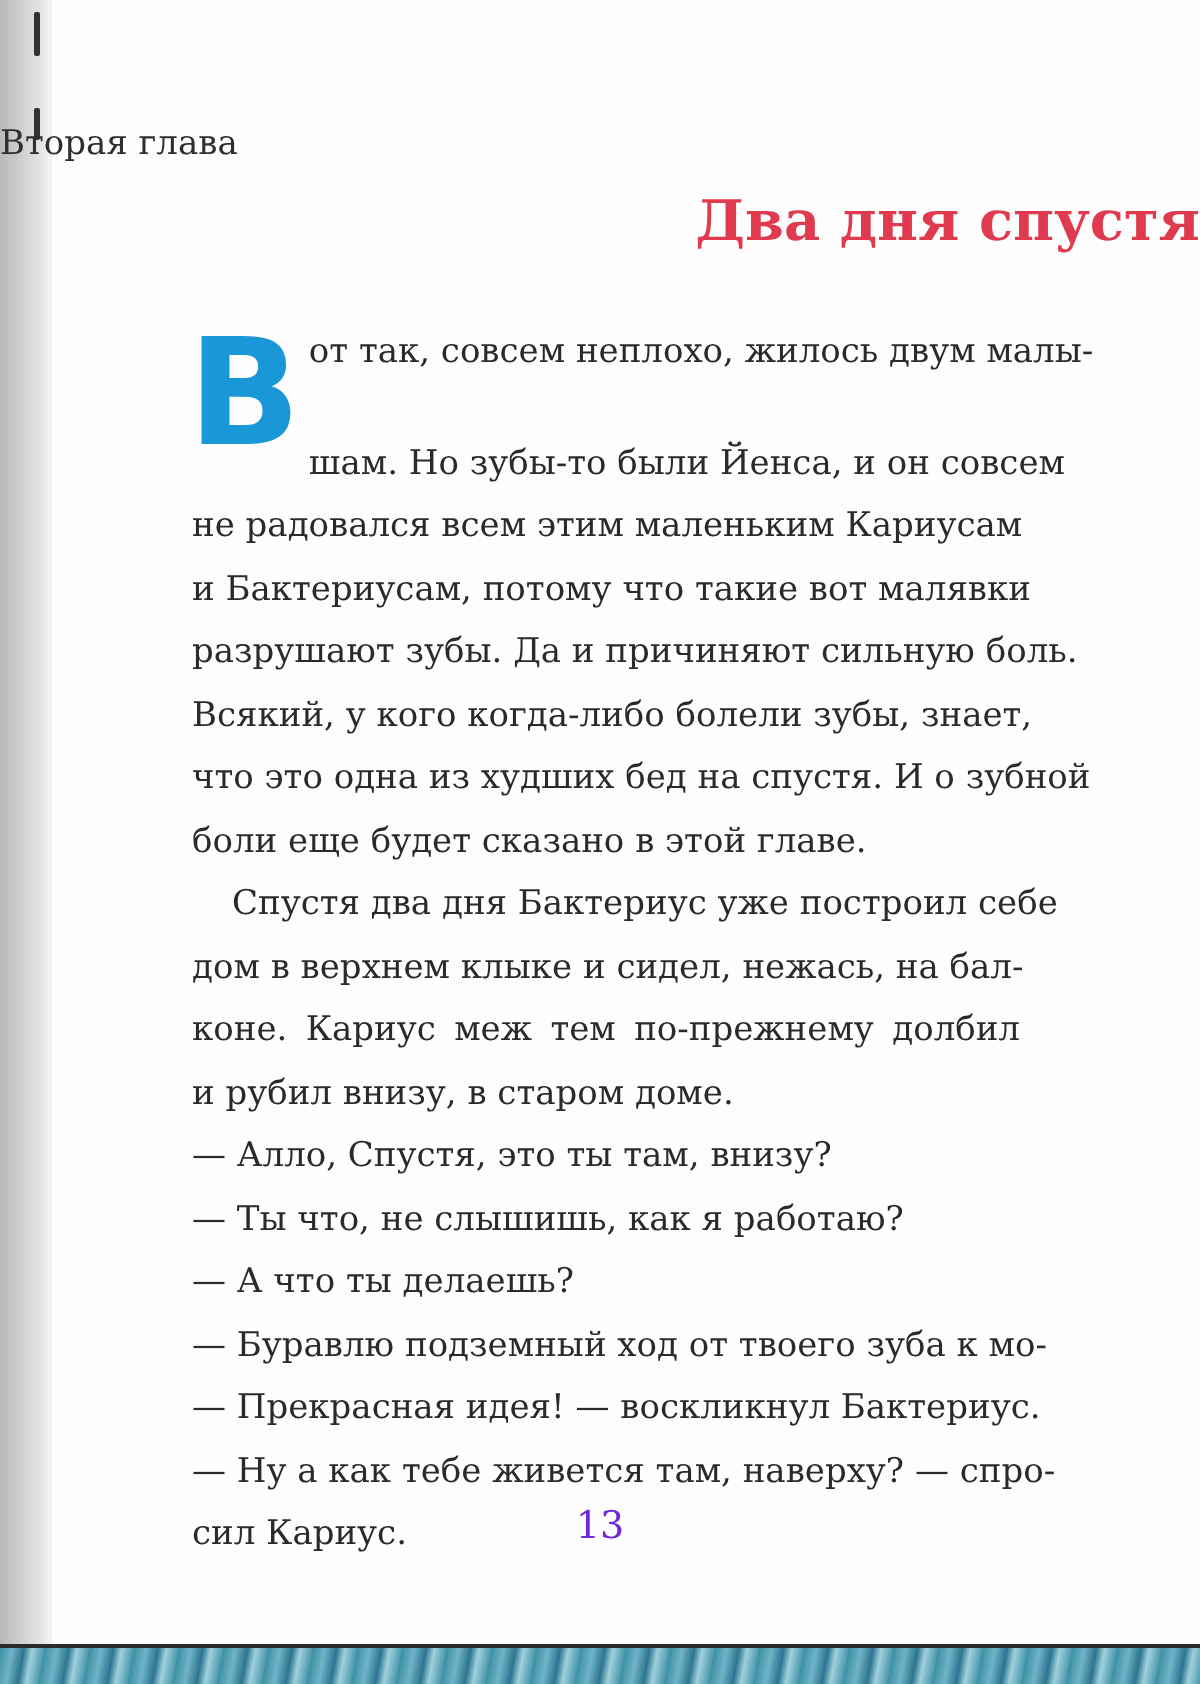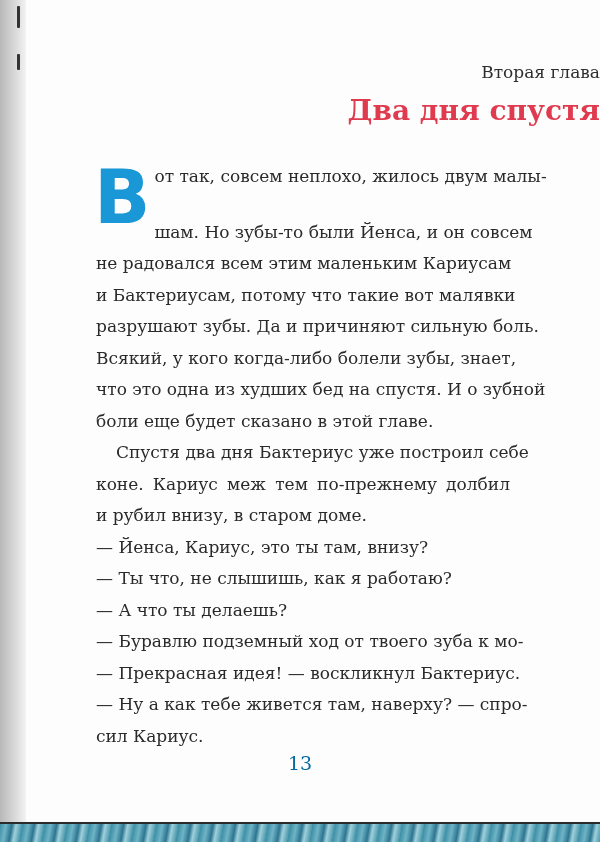--- a/index.html
+++ b/index.html
@@ -4,32 +4,32 @@
 <style>
   html, body { margin:0; padding:0; }
   body { width:600px; height:842px; position:relative; overflow:hidden; background:#fdfdfd; font-family:"DejaVu Serif", serif; }
   .gutter { position:absolute; left:0; top:0; width:26px; height:822px;
     background:linear-gradient(to right,#b8b8b8 0%,#cfcfcf 40%,#e6e6e6 80%,#f3f3f3 100%); }
   .gutter-mark { position:absolute; left:17px; width:3px; background:#333; border-radius:1px; }
   .page { position:absolute; left:26px; top:0; width:574px; height:822px; background:#fdfdfd; }
   .bottom-strip { position:absolute; left:0; top:822px; width:600px; height:20px;
     background:repeating-linear-gradient(100deg,#3d8ea4 0px,#6fb4c6 6px,#2d7590 12px,#9fd0dc 16px,#4b98ad 22px);
     border-top:2px solid #2b2b2b; box-sizing:border-box; }
-  .chapter-label { position:absolute; top:62px; left:0; width:600px; text-align:right;
+  .chapter-label { position:absolute; top:62px; left:0; width:600px; text-align:left;
     font-size:17px; color:#2e2e2e; }
   .chapter-title { position:absolute; top:94px; left:0; width:600px; text-align:right;
     font-size:28px; font-weight:bold; color:#e03a4e; }
   .text { position:absolute; left:96px; top:137px; width:414px; font-size:17px; line-height:31.5px; color:#2a2a2a; }
   .line { white-space:nowrap; display:block; text-align:justify; text-align-last:justify; }
   .line.last { text-align-last:left; }
   .line.indent { padding-left:20px; }
   .dropcap { float:left; font-family:"DejaVu Sans", sans-serif; font-weight:bold; font-size:74px; line-height:60px;
     color:#1a97d6; margin:6px 4px 0 -2px; height:62px; }
   .dc-line { display:block; text-align:justify; text-align-last:justify; white-space:nowrap;margin-top:24px; }
-  .page-number { position:absolute; top:752px; left:0; width:600px; text-align:center; font-size:19px; color:#0369a1; }
+  .page-number { position:absolute; top:752px; left:0; width:600px; text-align:center; font-size:19px; color:#6d28d9; }
 </style>
 </head>
 <body>
 
 <div class="gutter">
   <div class="gutter-mark" style="top:6px;height:22px"></div>
   <div class="gutter-mark" style="top:54px;height:16px"></div>
 </div>
 
 <div class="page"></div>
@@ -44,25 +44,26 @@
     <span class="dc-line">шам. Но зубы-то были Йенса, и он совсем</span>
     <span class="line" style="clear:both">не радовался всем этим маленьким Кариусам</span>
     <span class="line">и Бактериусам, потому что такие вот малявки</span>
     <span class="line">разрушают зубы. Да и причиняют сильную боль.</span>
     <span class="line">Всякий, у кого когда-либо болели зубы, знает,</span>
     <span class="line">что это одна из худших бед на спустя. И о зубной</span>
     <span class="line last">боли еще будет сказано в этой главе.</span>
   </div>
   <div>
     <span class="line indent">Спустя два дня Бактериус уже построил себе</span>
+    <span class="line">дом в верхнем клыке и сидел, нежась, на бал-</span>
     <span class="line">коне. Кариус меж тем по-прежнему долбил</span>
     <span class="line last">и рубил внизу, в старом доме.</span>
   </div>
   <div>
-    <span class="line last">— Йенса, Кариус, это ты там, внизу?</span>
+    <span class="line last">— Алло, Спустя, это ты там, внизу?</span>
     <span class="line last">— Ты что, не слышишь, как я работаю?</span>
     <span class="line last">— А что ты делаешь?</span>
     <span class="line">— Буравлю подземный ход от твоего зуба к мо-</span>
     <span class="line">— Прекрасная идея! — воскликнул Бактериус.</span>
     <span class="line">— Ну а как тебе живется там, наверху? — спро-</span>
     <span class="line last">сил Кариус.</span>
   </div>
 </div>
 
 <div class="page-number">13</div>

